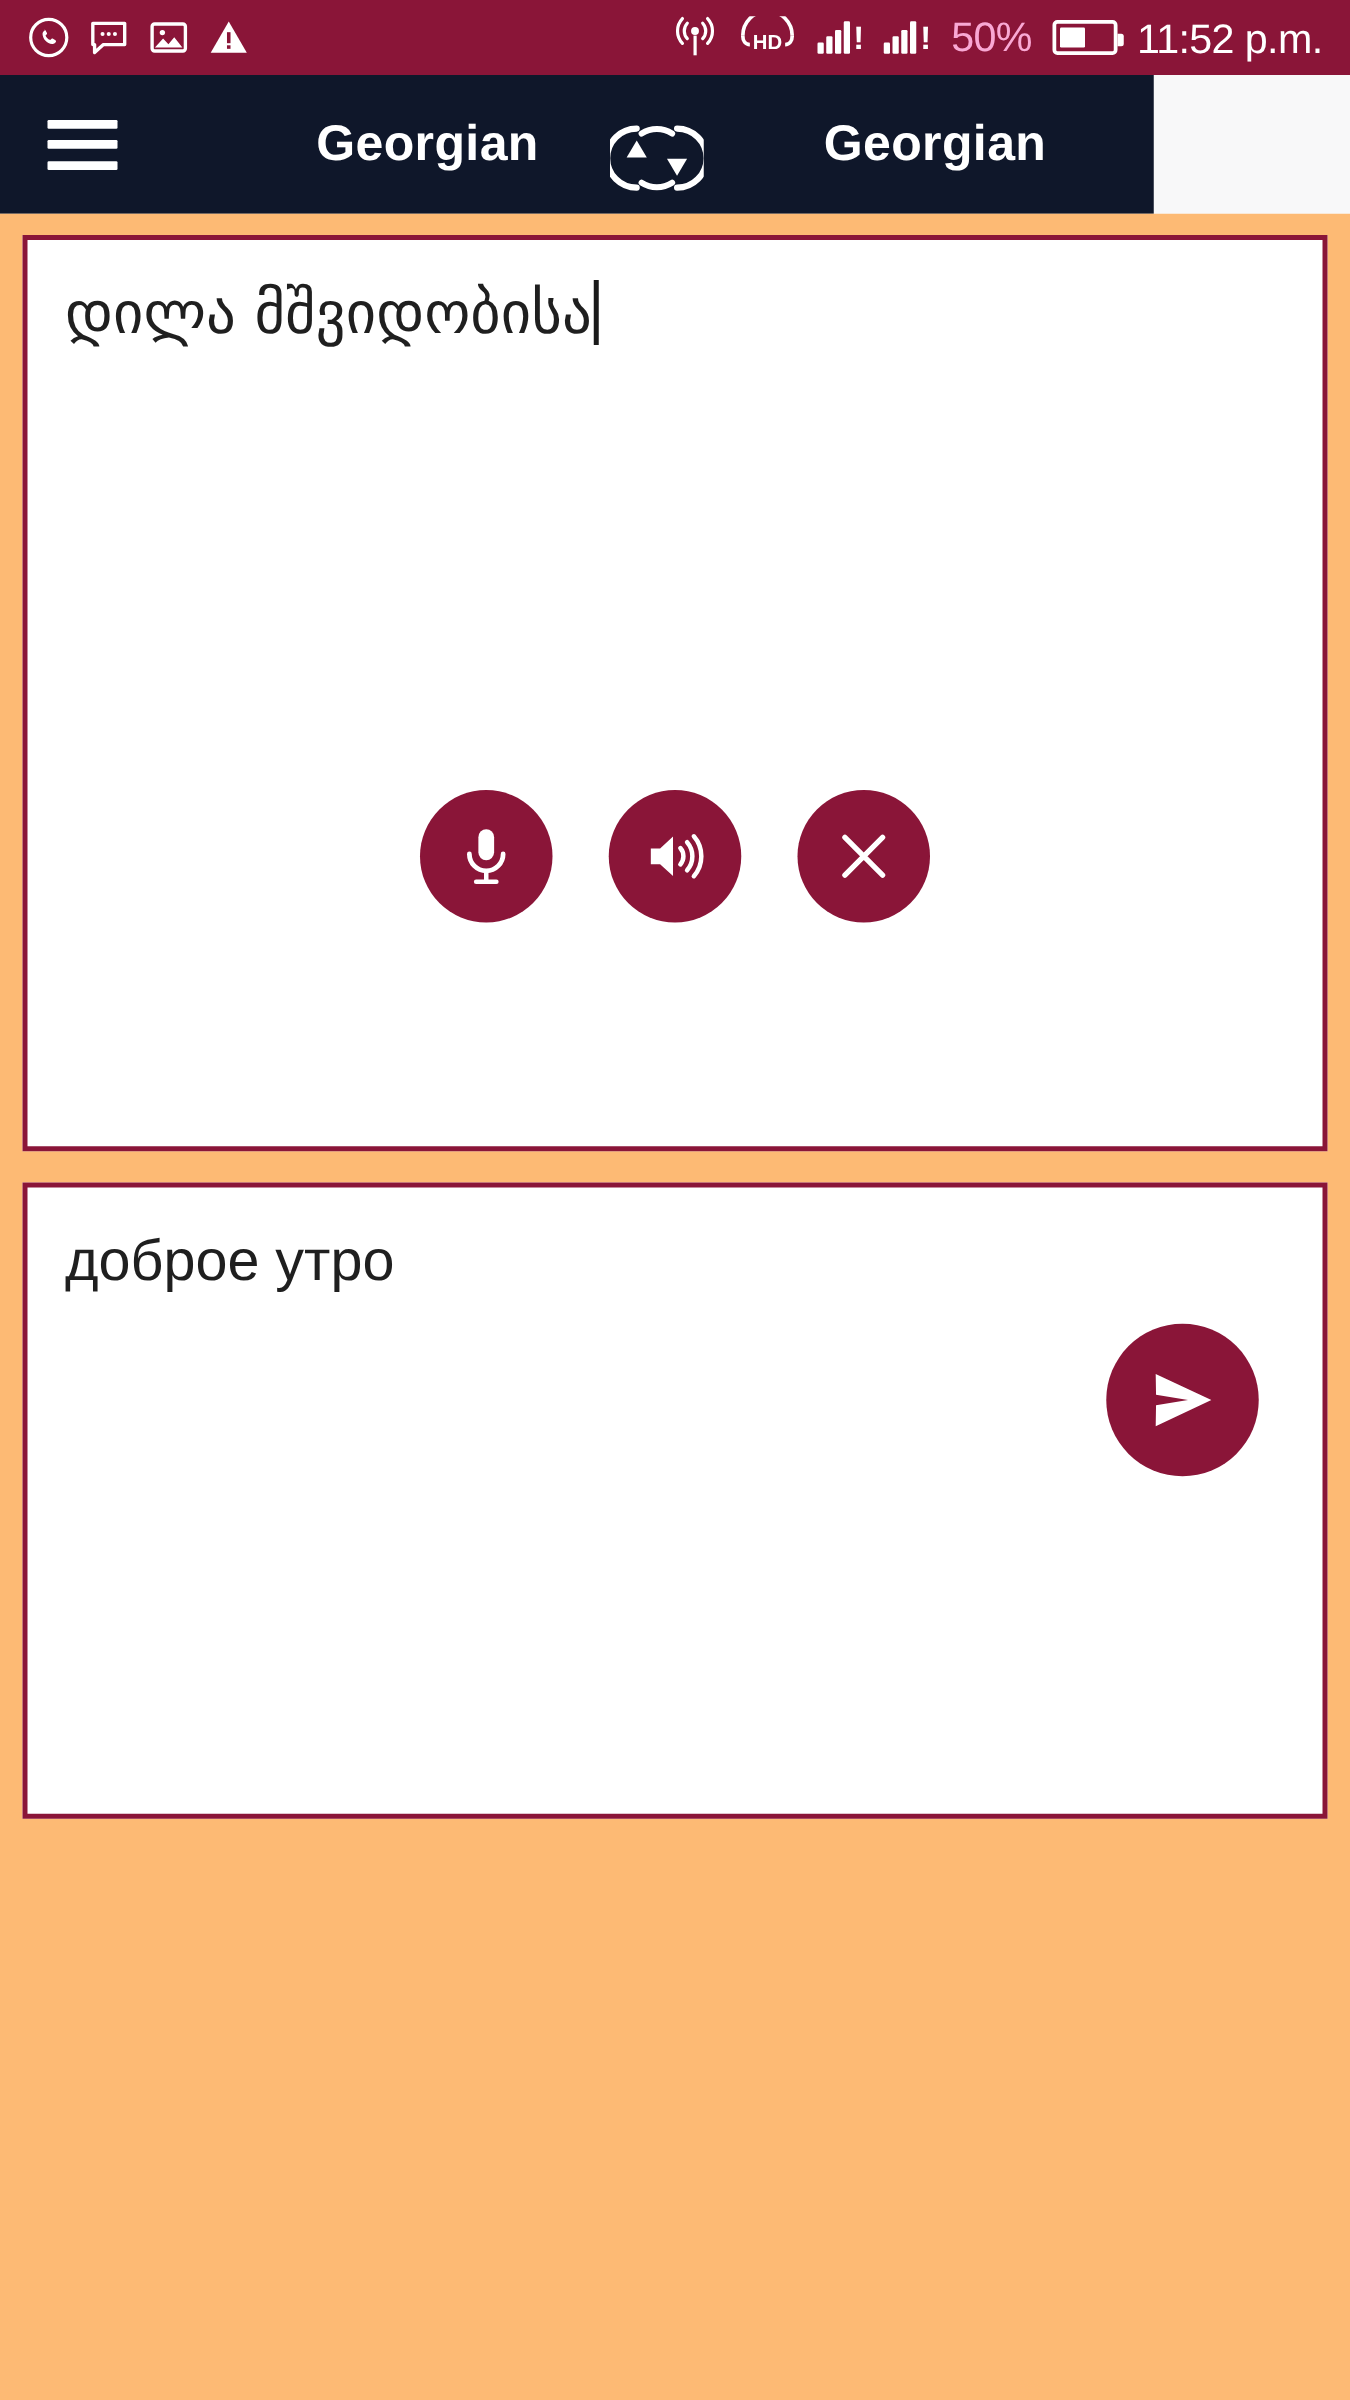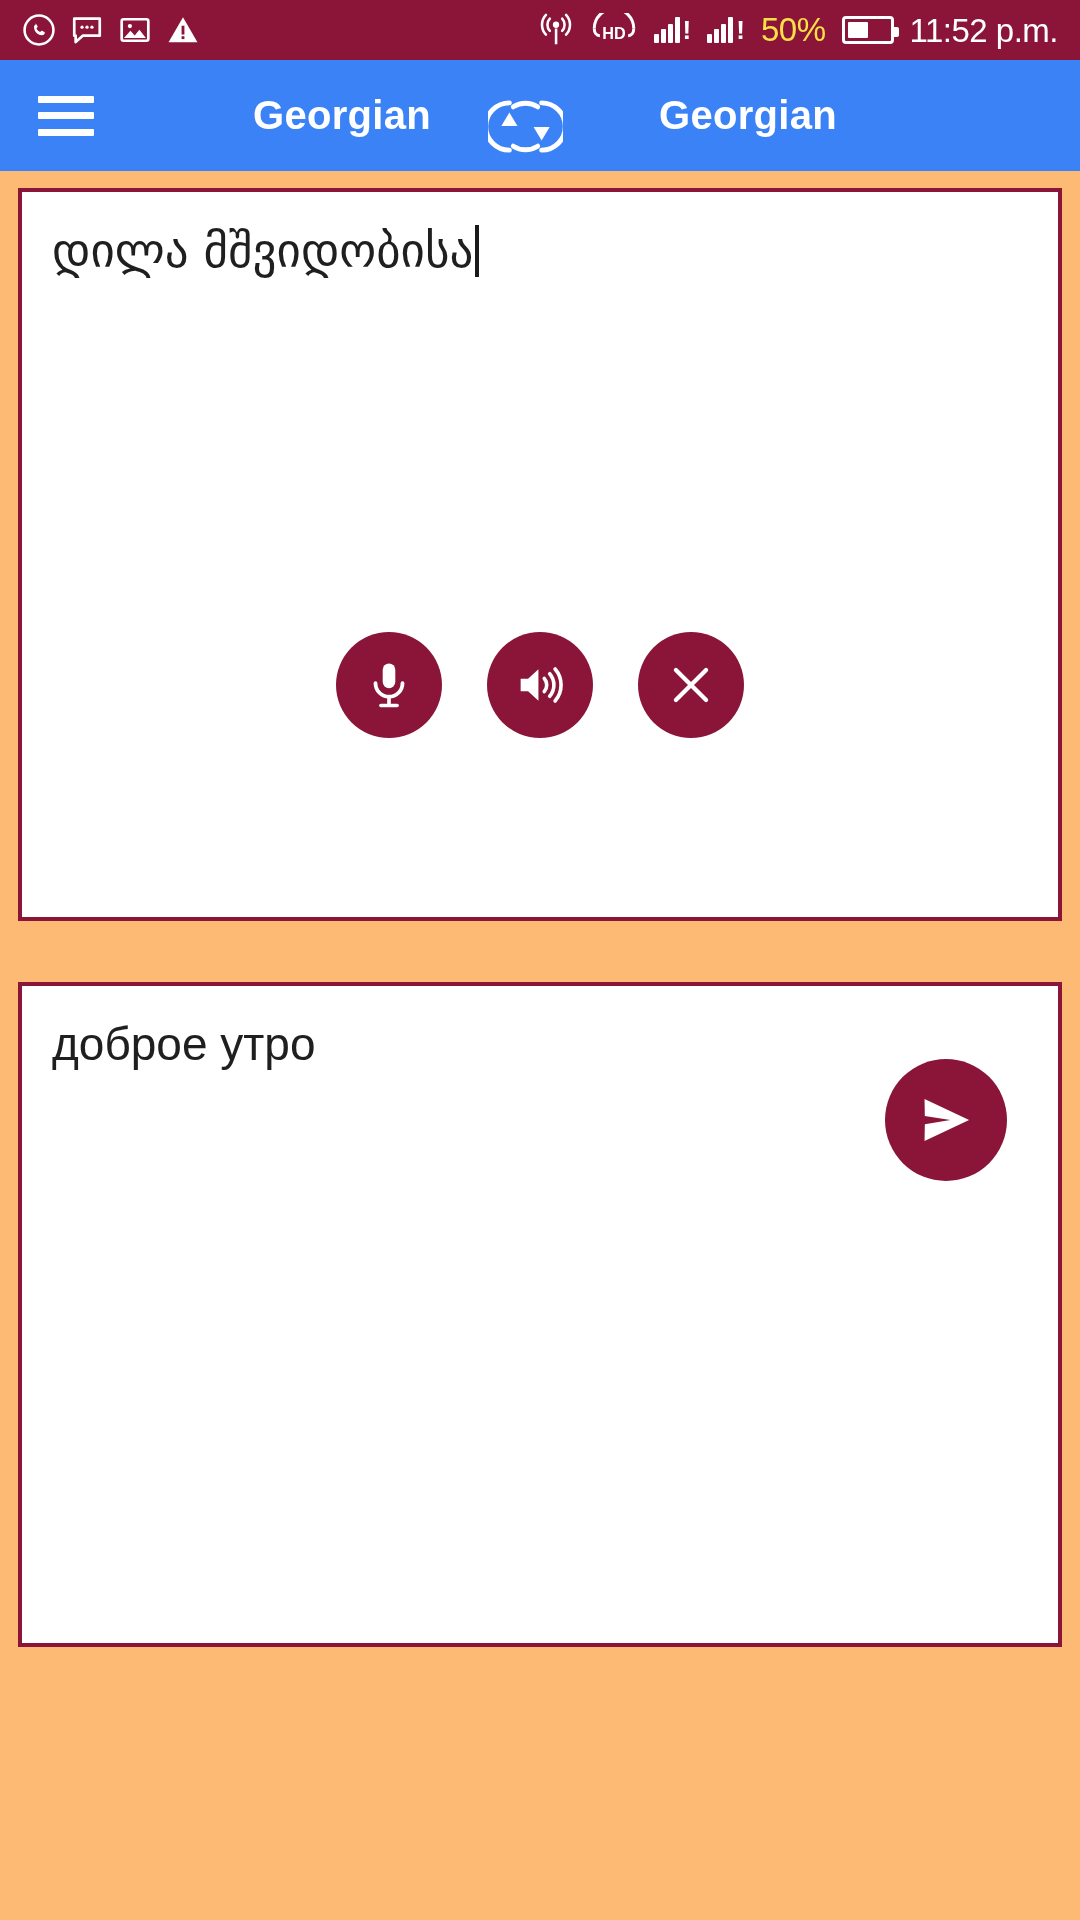--- a/index.html
+++ b/index.html
@@ -20,21 +20,21 @@
     color:#ffffff;
   }
   .status-left{ display:flex; align-items:center; gap:14px; }
   .status-right{ margin-left:auto; display:flex; align-items:center; gap:16px; }
   .si{ display:block; }
   .status-text{
     font-size:33px; font-weight:400; color:#fff;
     letter-spacing:-0.5px; line-height:1;
     font-family:"Liberation Sans", sans-serif;
   }
-  .status-pct{ font-size:33px; color:#fde047; letter-spacing:-0.5px; }
+  .status-pct{ font-size:33px; color:#f9a8d4; letter-spacing:-0.5px; }
 
   
   .battery{
     width:52px; height:28px; border:3px solid #fff; border-radius:4px;
     position:relative; display:flex; align-items:center; padding:3px;
   }
   .battery::after{
     content:""; position:absolute; right:-8px; top:8px;
     width:5px; height:10px; background:#fff; border-radius:0 2px 2px 0;
   }
@@ -44,22 +44,22 @@
   .bars{ display:flex; align-items:flex-end; gap:2px; height:26px; }
   .bars i{ display:block; width:5px; background:#fff; border-radius:1px; }
   .bars i:nth-child(1){ height:9px; }
   .bars i:nth-child(2){ height:14px; }
   .bars i:nth-child(3){ height:19px; }
   .bars i:nth-child(4){ height:26px; }
   .bang{ font-size:26px; font-weight:bold; line-height:1; margin-left:1px; }
 
   
   .app-header{
-    width:1080px; height:111px;
-    background:#3b82f6;
+    width:923px; height:111px;
+    background:#0f172a;
     display:flex; align-items:center;
     position:relative;
   }
   .hamburger{
     width:56px; height:40px;
     margin-left:38px;
     display:flex; flex-direction:column; justify-content:space-between;
     cursor:pointer;
   }
   .hamburger span{ display:block; height:7px; background:#fff; border-radius:1px; }
@@ -84,21 +84,21 @@
     background:#fdba74;
   }
 
   .text-box{
     position:absolute;
     background:#ffffff;
     border:4px solid #8a1538;
     left:18px; width:1044px;
   }
   .box-source{ top:17px;  height:733px; }
-  .box-target{ top:775px; height:665px;margin-top:36px; }
+  .box-target{ top:775px; height:509px; }
 
   .box-text{
     padding:30px 30px 0 30px;
     font-size:47px;
     line-height:1.25;
     color:#1f1f1f;
     font-family:"DejaVu Sans", sans-serif;
     word-wrap:break-word;
   }
   .box-text.latin{ font-family:"Liberation Sans", sans-serif; font-size:46px; }

